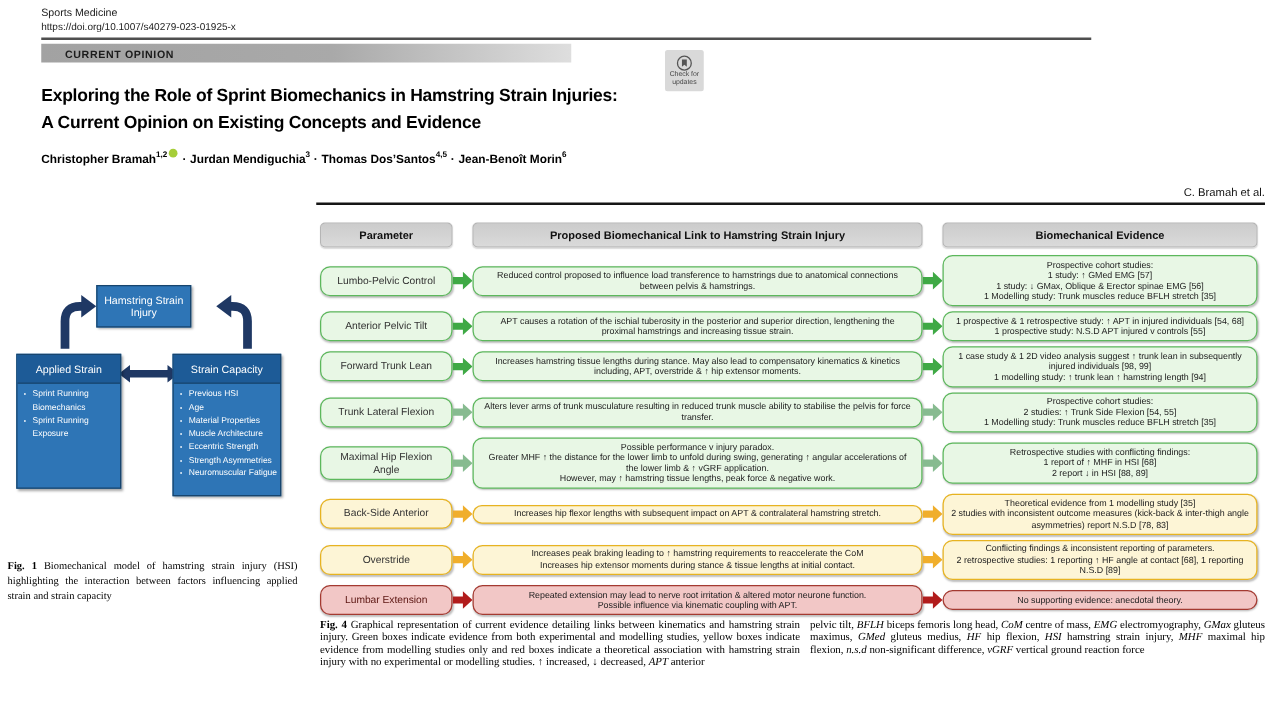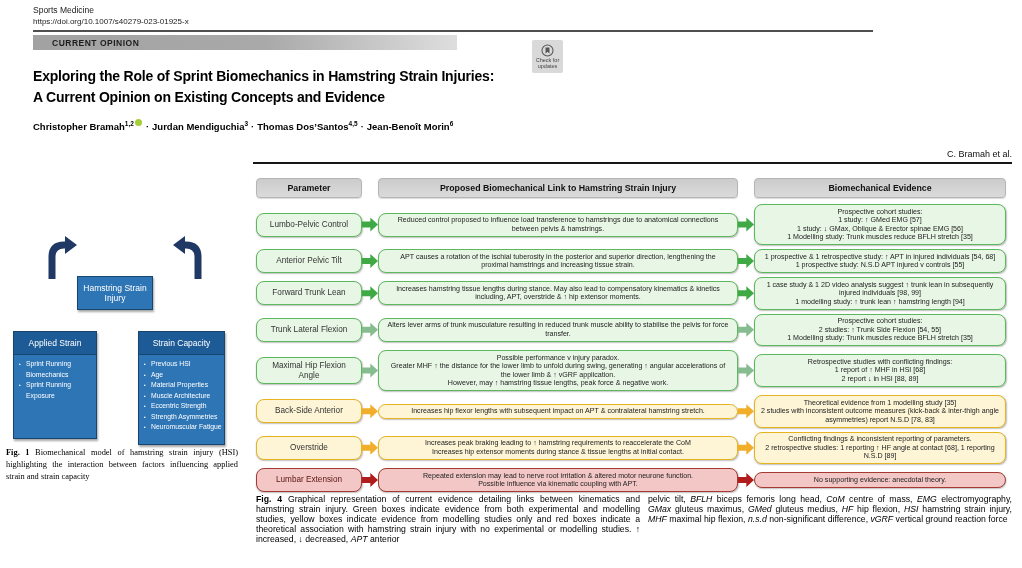--- a/index.html
+++ b/index.html
@@ -31,21 +31,21 @@
   #authors{left:33px;top:119px;font-size:9.5px;font-weight:bold;color:#000;}
   #authors sup{font-size:6.5px;font-weight:bold;}
   .orcid{display:inline-block;width:7px;height:7px;border-radius:50%;background:var(--orcid-green,#a6ce39);margin:0 1px;vertical-align:super;}
   #authors .sep{font-weight:bold;margin:0 3px;}
   #running-head{right:10px;top:149px;font-size:9px;color:#111;}
   #mid-rule{left:253px;top:162px;width:759px;height:1.5px;background:#151515;}
 
   
   #fig1{left:5px;top:225px;width:240px;height:180px;}
   .blue-box{position:absolute;background:var(--blue-box,#2e75b6);border:1px solid var(--blue-dark,#17456e);
-    box-shadow:1px 1.5px 2px rgba(0,0,0,.35);color:#fff;box-sizing:border-box;margin-top:48px;}
+    box-shadow:1px 1.5px 2px rgba(0,0,0,.35);color:#fff;box-sizing:border-box;}
   #f1-top{left:72px;top:3px;width:76px;height:34px;display:flex;align-items:center;justify-content:center;
     text-align:center;font-size:8.5px;line-height:10px;padding:1px;}
   .f1-col{display:flex;flex-direction:column;}
   #f1-left{left:8px;top:58px;width:84px;height:108px;}
   #f1-right{left:133px;top:58px;width:87px;height:114px;}
   .f1-head{background:var(--blue-header,#1d5b97);border-bottom:1px solid var(--blue-dark,#17456e);
     text-align:center;font-size:8.5px;padding:6px 1px;}
   .f1-body{flex:1;padding:4px 2px 2px 4px;}
   .f1-body ul{margin:0;padding:0;list-style:none;}
   .f1-body li{position:relative;padding-left:8px;font-size:6.8px;line-height:10.5px;color:#fff;}
@@ -80,21 +80,21 @@
   .green .arrow{background:var(--green-arrow,#3fa945);}
   .green2 .cell{background:var(--green-fill,#e8f7e5);border-color:var(--green-border,#5cb85c);}
   .green2 .arrow{background:var(--sage-arrow,#87bb90);}
   .yellow .cell{background:var(--yellow-fill,#fdf5d6);border-color:var(--yellow-border,#e7b321);}
   .yellow .arrow{background:var(--yellow-arrow,#f0ae2b);}
   .red .cell{background:var(--red-fill,#f2c7c6);border-color:var(--red-border,#a43a31);}
   .red .arrow{background:var(--red-arrow,#b11c1c);}
   .red .cell.param{color:#5a1410;}
 
   
-  .fig4-cap{font-family:Liberation Sans, sans-serif;font-size:8.7px;line-height:10px;
+  .fig4-cap{font-family:Liberation Serif, serif;font-size:8.7px;line-height:10px;
     text-align:justify;color:#000;}
   #fig4-cap-left{left:256px;top:494px;width:384px;}
   #fig4-cap-right{left:648px;top:494px;width:364px;}
 </style>
 </head>
 <body>
 
 <div id="journal-head" class="abs">
   <div>Sports Medicine</div>
   <div class="doi">https://doi.org/10.1007/s40279-023-01925-x</div>

